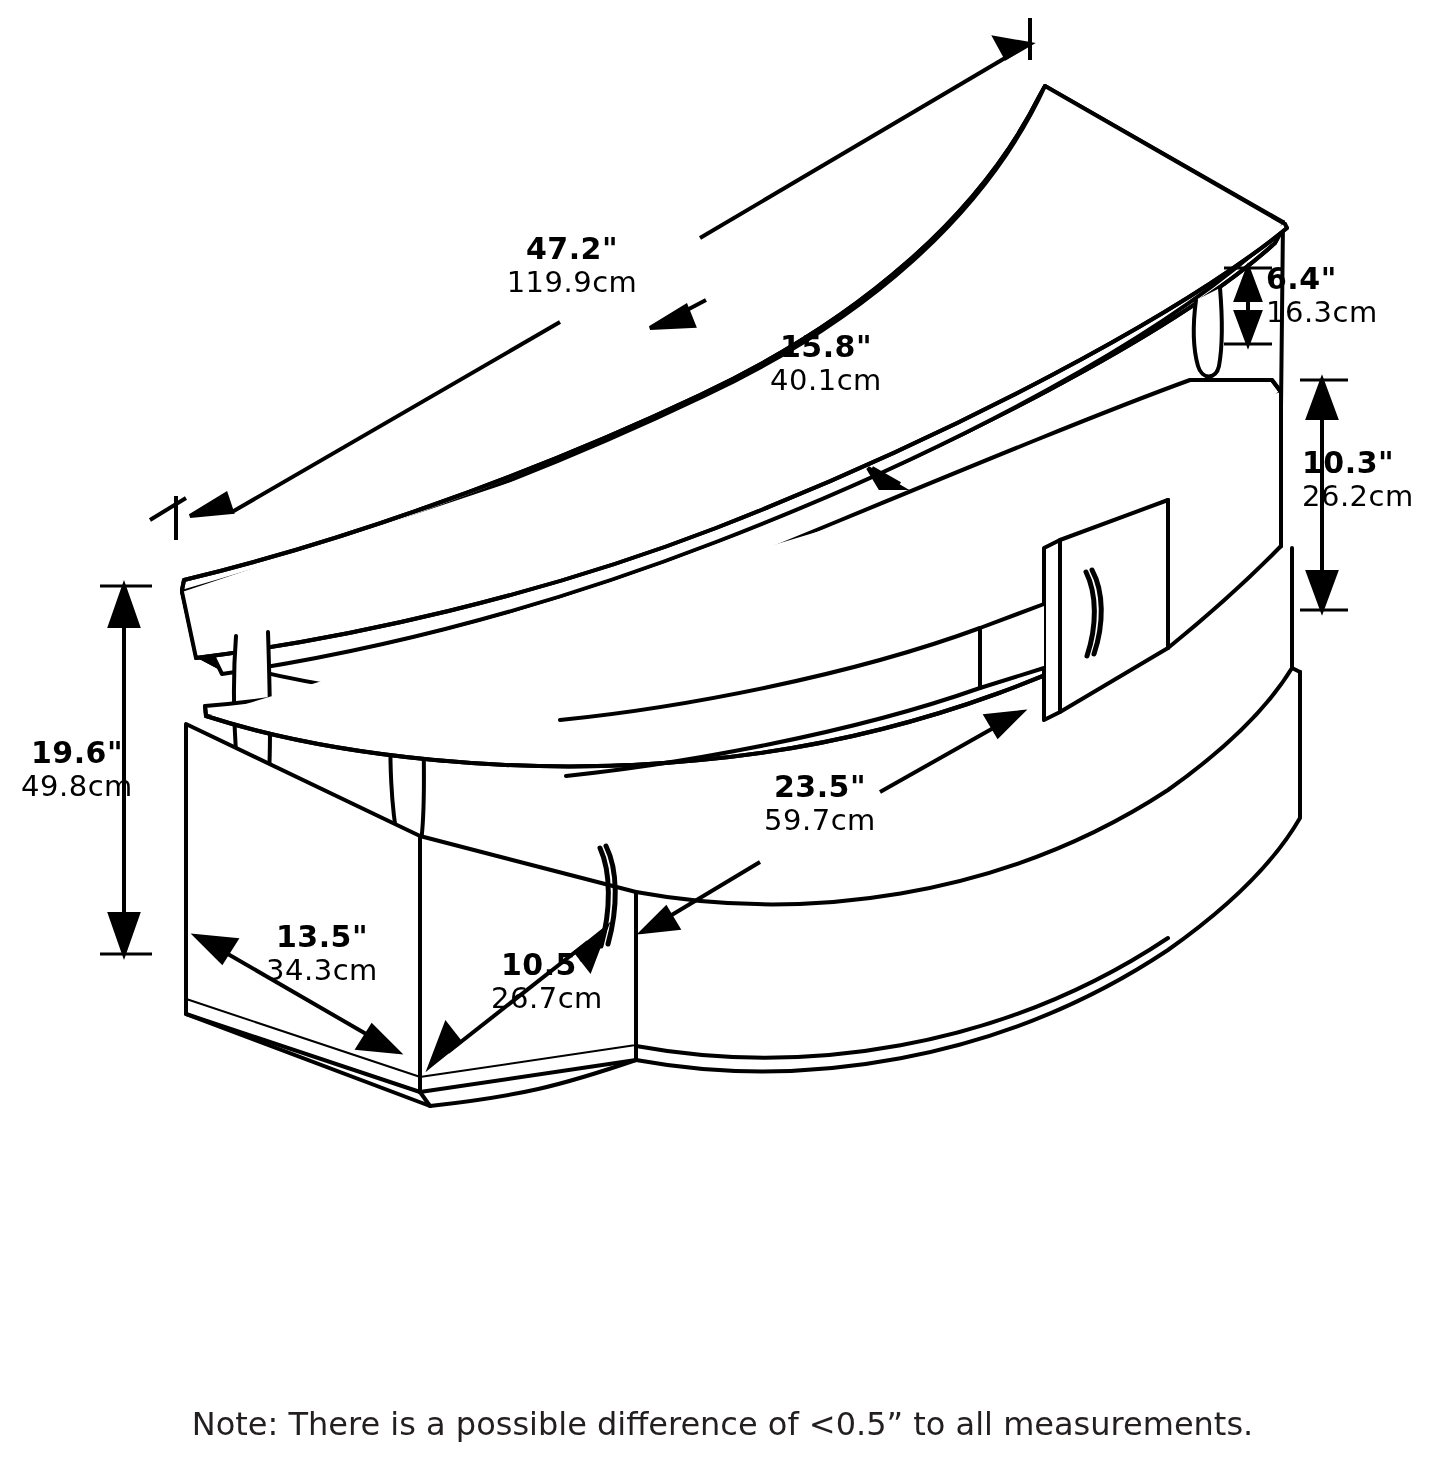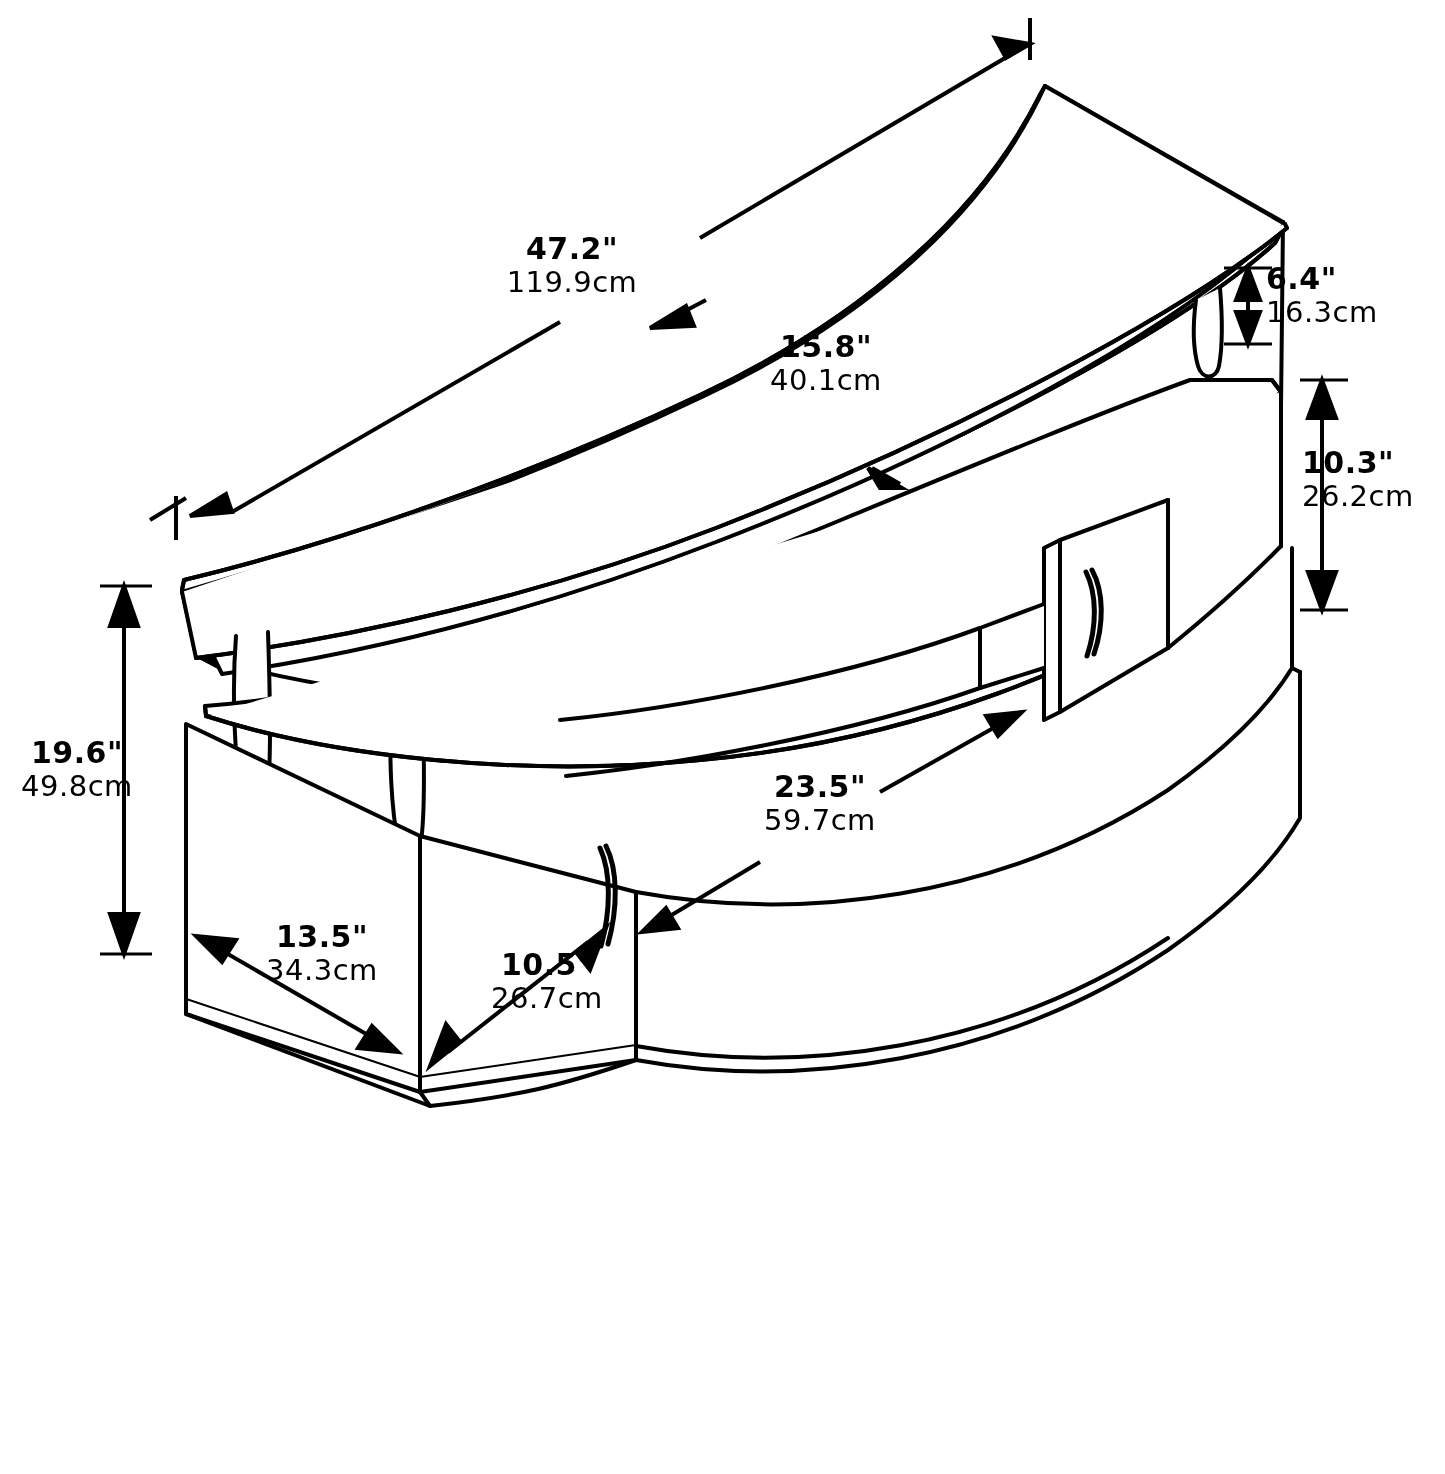--- a/index.html
+++ b/index.html
@@ -238,13 +238,14 @@
   <div class="dim-label" style="left:212px; top:920px; width:220px;">
     <div class="dim-imp">13.5"</div>
     <div class="dim-met">34.3cm</div>
   </div>
 
   <div class="dim-label" style="left:442px; top:948px; width:210px;">
     <div class="dim-imp">10.5"</div>
     <div class="dim-met">26.7cm</div>
   </div>
 
+  <div class="note">Note: There is a possible difference of &lt;0.5” to all measurements.</div>
 </div>
 
 </body></html>

